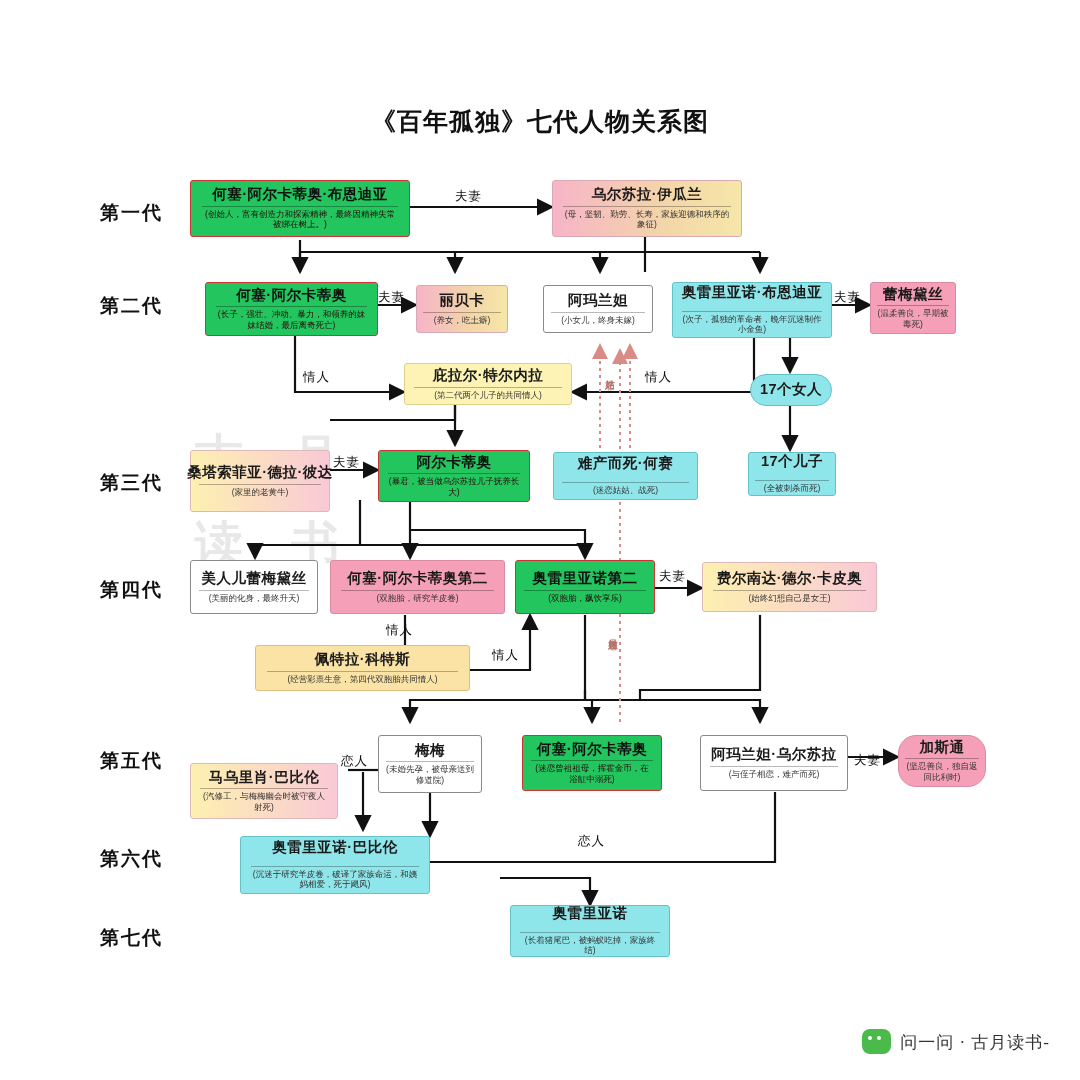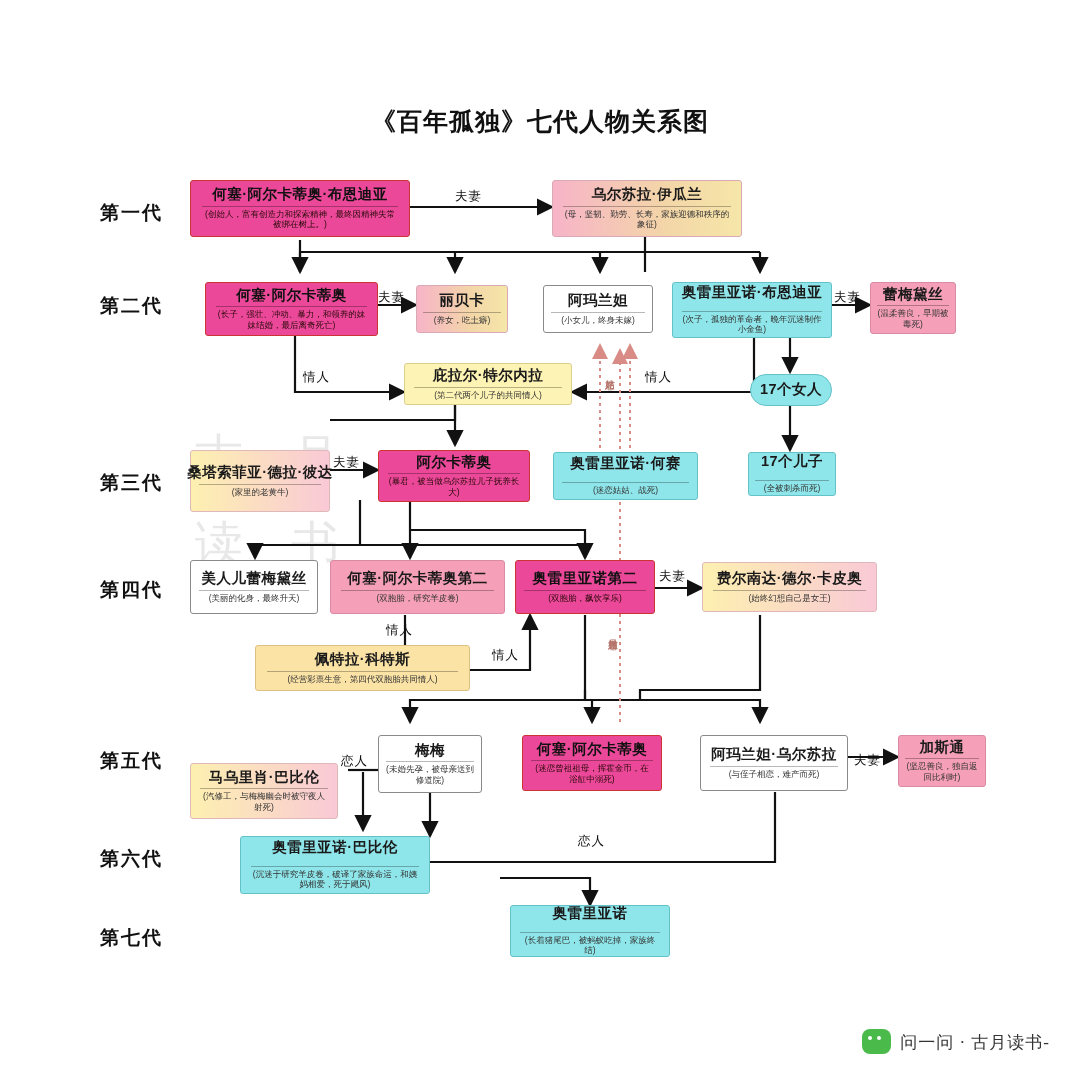--- a/index.html
+++ b/index.html
@@ -34,42 +34,42 @@
   }
   .node .nm{
     font-size:14.5px;font-weight:bold;line-height:1.15;letter-spacing:0.5px;
     white-space:nowrap;
   }
   .node .desc{
     margin-top:3px;font-size:8.5px;line-height:1.25;color:#333;
     border-top:1px solid rgba(0,0,0,.28);padding-top:2px;width:92%;
   }
 
-  .red{background:#ec4899;color:#111;border-color:#c33;}
+  .red{background:#22c55e;color:#111;border-color:#c33;}
   .red .desc{color:#2a0a0a;border-top-color:rgba(0,0,0,.3);}
   .pink{background:#f5a0b8;border-color:#d98ba4;}
   .pinkgrad{background:linear-gradient(90deg,#f7b4c8 0%,#f3d6a8 60%,#f6e6a8 100%);border-color:#d9a9b6;}
   .yellow{background:#fdf3b4;border-color:#ddd08a;}
   .yellowpink{background:linear-gradient(90deg,#fdf0b0 0%,#f9c9d6 100%);border-color:#e0b8ba;}
   .cyan{background:#8fe6ea;border-color:#63c2c8;gap:7px;}
   .white{background:#ffffff;border-color:#8a8a8a;}
   .orange{background:#fbe3a6;border-color:#dcc183;}
 
   .rel{
     position:absolute;font-size:12.5px;color:#111;white-space:nowrap;
     font-family:"Liberation Serif","DejaVu Serif",serif;letter-spacing:1px;
     background:rgba(255,255,255,0.0);
   }
   .rel.vert{
     writing-mode:vertical-rl;text-orientation:upright;font-size:9.5px;
     color:#b4736a;letter-spacing:0px;line-height:1.05;
   }
 
   .watermark{
-    position:absolute;color:rgba(150,150,150,0.22);font-weight:normal;
+    position:absolute;color:rgba(150,150,150,0.22);font-weight:bold;
     font-family:"Liberation Serif","DejaVu Serif",serif;
     letter-spacing:18px;user-select:none;
   }
   .wm1{left:195px;top:425px;font-size:48px;}
   .wm2{left:195px;top:512px;font-size:48px;}
 
   .footer{
     position:absolute;right:30px;bottom:26px;display:flex;align-items:flex-end;gap:9px;
   }
   .wechat{
@@ -226,21 +226,21 @@
   <div class="node yellowpink" style="left:190px;top:450px;width:140px;height:62px;">
     <div class="nm small">桑塔索菲亚·德拉·彼达</div>
     <div class="desc">(家里的老黄牛)</div>
   </div>
   <div class="rel" style="left:333px;top:454px;">夫妻</div>
   <div class="node red" style="left:378px;top:450px;width:152px;height:52px;">
     <div class="nm">阿尔卡蒂奥</div>
     <div class="desc">(暴君，被当做乌尔苏拉儿子抚养长大)</div>
   </div>
   <div class="node cyan" style="left:553px;top:452px;width:145px;height:48px;">
-    <div class="nm">奥雷里亚诺·何赛</div>
+    <div class="nm">难产而死·何赛</div>
     <div class="desc">(迷恋姑姑、战死)</div>
   </div>
   <div class="node cyan" style="left:748px;top:452px;width:88px;height:44px;">
     <div class="nm">17个儿子</div>
     <div class="desc">(全被刺杀而死)</div>
   </div>
 
   <div class="node pink" style="left:330px;top:560px;width:175px;height:54px;">
     <div class="nm small">何塞·阿尔卡蒂奥第二</div>
     <div class="desc">(双胞胎，研究羊皮卷)</div>
@@ -277,21 +277,21 @@
   </div>
   <div class="node red" style="left:522px;top:735px;width:140px;height:56px;">
     <div class="nm small">何塞·阿尔卡蒂奥</div>
     <div class="desc">(迷恋曾祖祖母，挥霍金币，在浴缸中溺死)</div>
   </div>
   <div class="node white" style="left:700px;top:735px;width:148px;height:56px;">
     <div class="nm small">阿玛兰妲·乌尔苏拉</div>
     <div class="desc">(与侄子相恋，难产而死)</div>
   </div>
   <div class="rel" style="left:854px;top:752px;">夫妻</div>
-  <div class="node pink" style="left:898px;top:735px;width:88px;height:52px;">
+  <div class="node pink" style="left:898px;top:735px;width:88px;height:52px;border-radius:18px;">
     <div class="nm">加斯通</div>
     <div class="desc">(坚忍善良，独自返回比利时)</div>
   </div>
 
   <div class="node cyan" style="left:240px;top:836px;width:190px;height:58px;">
     <div class="nm small">奥雷里亚诺·巴比伦</div>
     <div class="desc">(沉迷于研究羊皮卷，破译了家族命运，和姨妈相爱，死于飓风)</div>
   </div>
   <div class="rel" style="left:578px;top:833px;">恋人</div>
 

